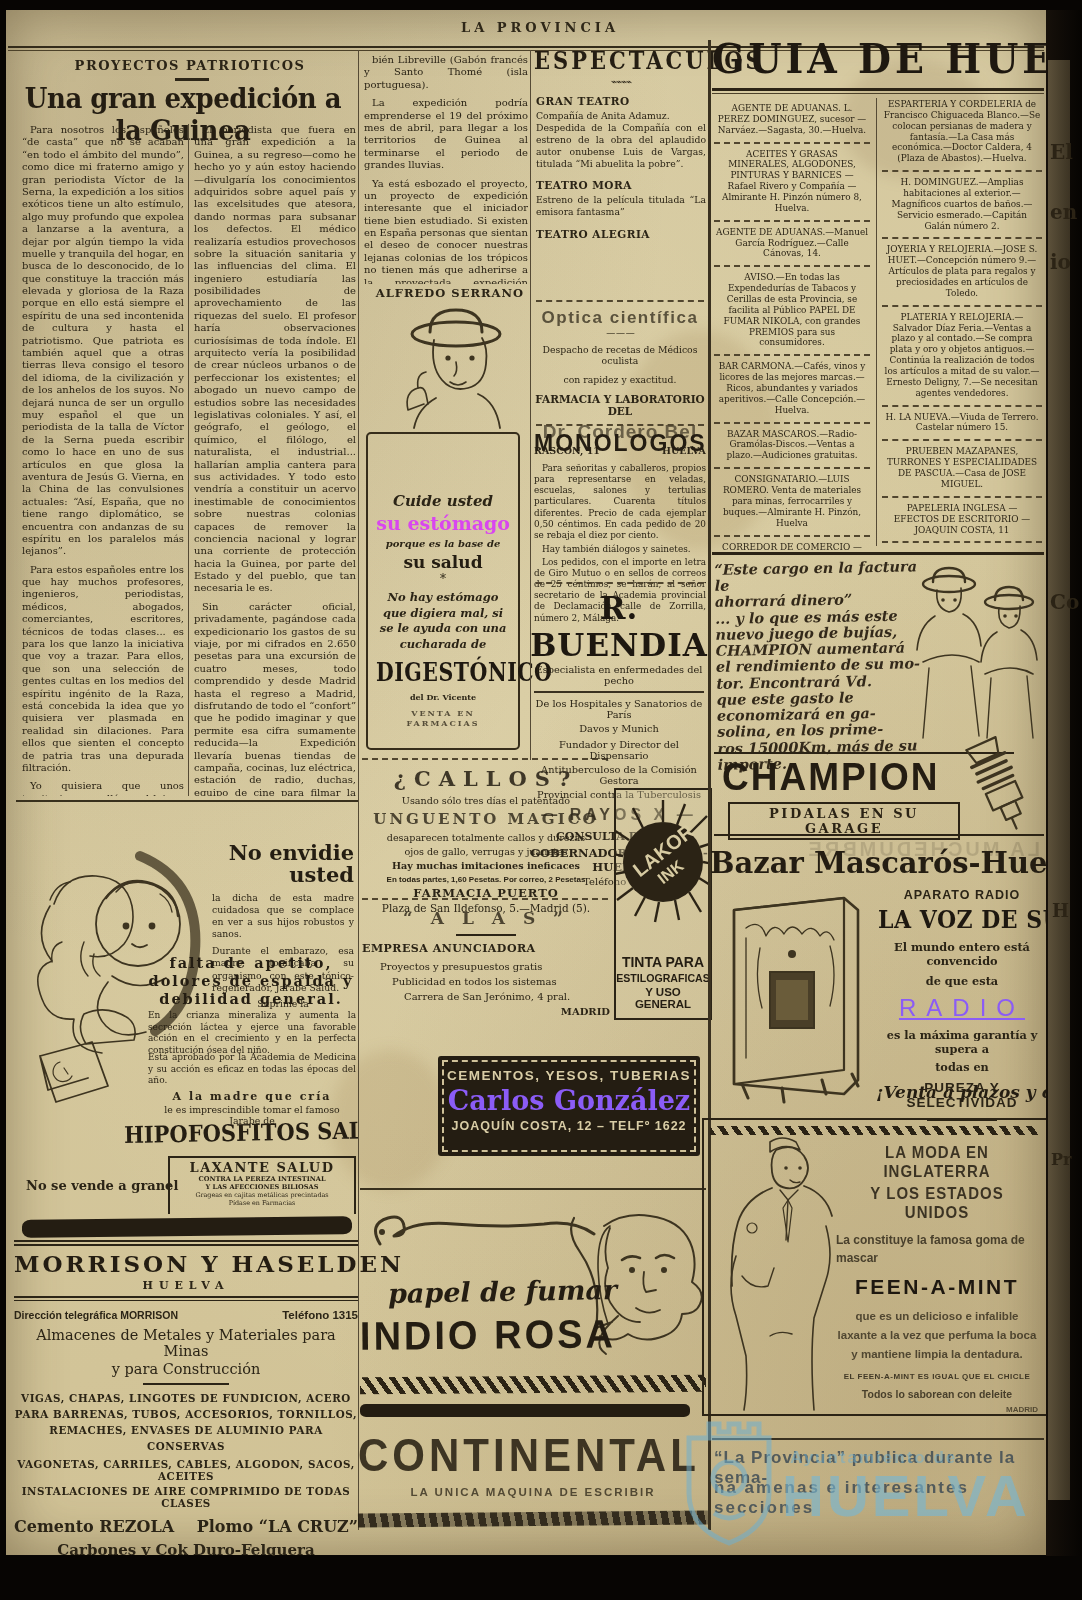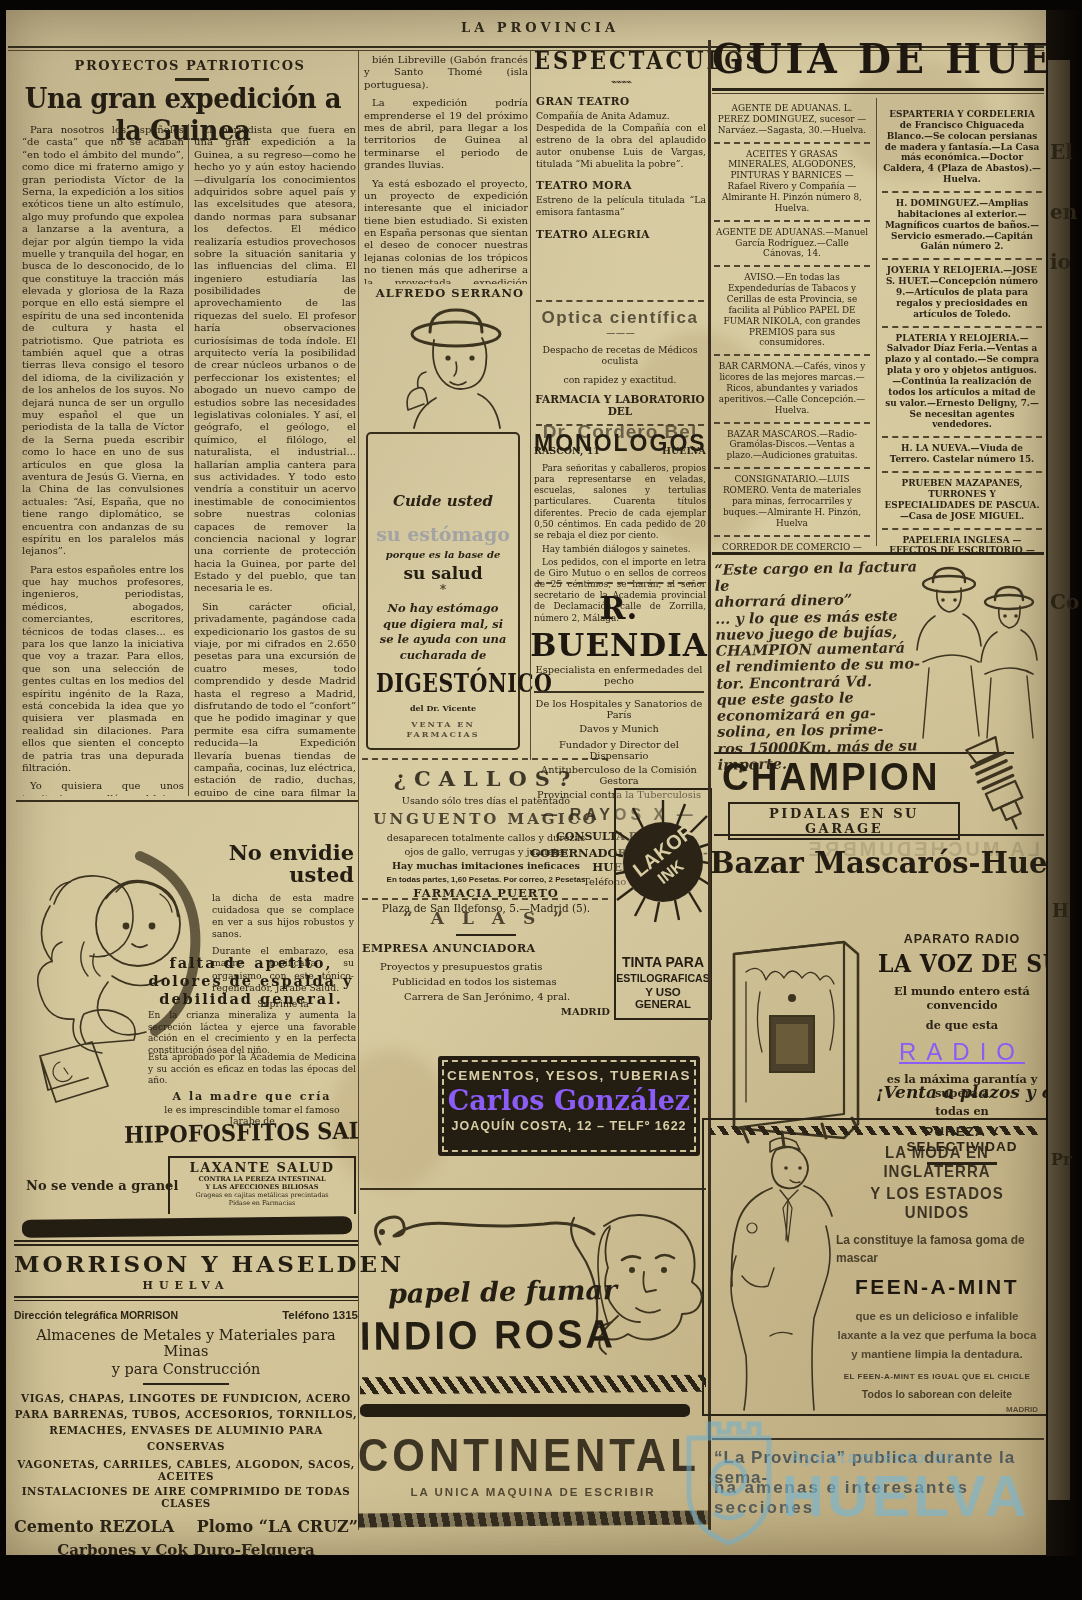--- a/index.html
+++ b/index.html
@@ -146,21 +146,21 @@
     <circle cx="70" cy="52" r="2.6" fill="#3d3420"></circle>
       <circle cx="94" cy="52" r="2.6" fill="#3d3420"></circle>
     <path class="sketch" d="M78 56 q2 10 -2 14 M72 76 q8 6 16 0" stroke-width="1.6"></path>
     <path class="sketch" d="M58 92 q-18 10 -22 30 M100 88 q18 8 22 34" stroke-width="1.8"></path>
     <path class="sketch" d="M30 104 q-4 -18 10 -22 q6 -2 8 6 l2 10 M30 104 l16 -6" stroke-width="1.6"></path>
     <path class="sketch" d="M40 82 q-2 -14 8 -16" stroke-width="1.6"></path>
   </svg>
 
   <div class="abs frame" style="left:366px;top:432px;width:154px;height:318px;padding:58px 8px 0 8px;box-sizing:border-box;">
     <div class="center" style="font-size:15px;font-weight:bold;font-style:italic;">Cuide usted</div>
-    <div class="center" style="font-size:19px;font-weight:bold;margin-top:13px;color:#a3a3a3;">su estómago</div>
+    <div class="center" style="font-size:19px;font-weight:bold;margin-top:2px;color:#d946ef;text-align:right;">su estómago</div>
     <div class="center" style="font-size:10px;font-weight:bold;font-style:italic;margin-top:4px;">porque es la base de</div>
     <div class="center" style="font-size:17px;font-weight:bold;margin-top:3px;color:#241d12;">su salud</div>
     <div class="center" style="font-size:12px;">*</div>
     <div class="center" style="font-size:11.5px;font-weight:bold;font-style:italic;line-height:1.35;margin-top:4px;">No hay estómago que digiera mal, si se le ayuda con una cucharada de</div>
     <div class="center" style="font-size:20.5px;font-weight:bold;letter-spacing:.5px;margin-top:8px;transform:scaleY(1.25);color:#1e1810;">DIGESTÓNICO</div>
     <div class="center" style="font-size:8px;font-weight:bold;margin-top:8px;">del Dr. Vicente</div>
     <div class="center" style="font-size:8px;font-weight:bold;letter-spacing:2px;margin-top:6px;opacity:.75;">VENTA EN FARMACIAS</div>
   </div>
 
   <div class="abs dashsep" style="left:362px;top:758px;width:246px;"></div>
@@ -317,21 +317,21 @@
       <div class="guia-entry">AGENTE DE ADUANAS. L. PEREZ DOMINGUEZ, sucesor — Narváez.—Sagasta, 30.—Huelva.</div>
       <div class="guia-entry">ACEITES Y GRASAS MINERALES, ALGODONES, PINTURAS Y BARNICES — Rafael Rivero y Compañía — Almirante H. Pinzón número 8, Huelva.</div>
       <div class="guia-entry">AGENTE DE ADUANAS.—Manuel García Rodríguez.—Calle Cánovas, 14.</div>
       <div class="guia-entry">AVISO.—En todas las Expendedurías de Tabacos y Cerillas de esta Provincia, se facilita al Público PAPEL DE FUMAR NIKOLA, con grandes PREMIOS para sus consumidores.</div>
       <div class="guia-entry">BAR CARMONA.—Cafés, vinos y licores de las mejores marcas.—Ricos, abundantes y variados aperitivos.—Calle Concepción.—Huelva.</div>
       <div class="guia-entry">BAZAR MASCAROS.—Radio-Gramólas-Discos.—Ventas a plazo.—Audiciones gratuitas.</div>
       <div class="guia-entry">CONSIGNATARIO.—LUIS ROMERO. Venta de materiales para minas, ferrocarriles y buques.—Almirante H. Pinzón, Huelva</div>
       <div class="guia-entry">CORREDOR DE COMERCIO — JOSE ROMERO VALERO — Almirante H. Pinzón, número 3.—Huelva.</div>
     </div>
   <div class="abs vrule" style="left:876px;top:98px;height:448px;"></div>
-  <div class="abs" style="left:882px;top:104px;width:160px;height:452px;overflow:hidden;font-weight:bold;">
+  <div class="abs" style="left:882px;top:94px;width:160px;height:452px;overflow:hidden;">
       <div class="guia-entry">ESPARTERIA Y CORDELERIA de Francisco Chiguaceda Blanco.—Se colocan persianas de madera y fantasía.—La Casa más económica.—Doctor Caldera, 4 (Plaza de Abastos).—Huelva.</div>
       <div class="guia-entry">H. DOMINGUEZ.—Amplias habitaciones al exterior.—Magníficos cuartos de baños.—Servicio esmerado.—Capitán Galán número 2.</div>
       <div class="guia-entry">JOYERIA Y RELOJERIA.—JOSE S. HUET.—Concepción número 9.—Artículos de plata para regalos y preciosidades en artículos de Toledo.</div>
       <div class="guia-entry">PLATERIA Y RELOJERIA.—Salvador Díaz Feria.—Ventas a plazo y al contado.—Se compra plata y oro y objetos antiguos.—Continúa la realización de todos los artículos a mitad de su valor.—Ernesto Deligny, 7.—Se necesitan agentes vendedores.</div>
       <div class="guia-entry">H. LA NUEVA.—Viuda de Terrero. Castelar número 15.</div>
       <div class="guia-entry">PRUEBEN MAZAPANES, TURRONES Y ESPECIALIDADES DE PASCUA.—Casa de JOSE MIGUEL.</div>
       <div class="guia-entry">PAPELERIA INGLESA — EFECTOS DE ESCRITORIO — JOAQUIN COSTA, 11</div>
     </div>
 
   <div class="abs" style="left:712px;top:552px;width:332px;height:2.5px;background:#2b2315;"></div>
@@ -370,21 +370,21 @@
       <rect class="sketch" x="30" y="62" width="32" height="18" stroke-width="2.2" fill="#b8ab84"></rect>
       <path class="sketch" d="M38 80 h16 v14 h-16 z M44 94 v12" stroke-width="2.2"></path>
     </g>
   </svg>
   <div class="abs center" style="left:728px;top:802px;width:228px;border:2px solid #2b2315;padding:2px 0;font-size:13px;font-weight:bold;letter-spacing:2.5px;color:#2b2315;">PIDALAS EN SU GARAGE</div>
   <div class="abs" style="left:714px;top:834px;width:330px;height:2px;background:#2b2315;"></div>
   <div class="abs sans" style="left:740px;top:838px;width:300px;font-size:20px;font-weight:bold;letter-spacing:3px;color:#241d12;opacity:.14;transform:scaleX(-1);">LA MUCHEDUMBRE</div>
 
   <div class="abs center" style="left:710px;top:846px;width:336px;font-size:29px;font-weight:bold;color:#241d12;white-space:nowrap;">Bazar Mascarós-Huelva</div>
 
-  <div class="abs" style="left:710px;top:886px;width:336px;height:222px;margin-top:44px;">
+  <div class="abs" style="left:710px;top:886px;width:336px;height:222px;">
     <svg class="abs" style="left:2px;top:2px;" width="160" height="218" viewBox="0 0 160 218">
       <path class="sketch" d="M22 22 l110 -12 l14 12 v170 l-14 14 l-110 -10 z" stroke-width="2.6" fill="#cdbf96"></path>
       <path class="sketch" d="M22 22 l110 -12 v172 l-110 14 z" stroke-width="2.2" fill="#c4b58a"></path>
       <path class="sketch" d="M34 40 q14 -10 20 8 q8 -16 18 -2 q8 -14 18 0 q10 -12 18 2 q8 -10 14 4 M34 50 v120 M132 44 v118 M48 60 q-6 30 2 60 M118 58 q8 28 0 60" stroke-width="1.3"></path>
       <rect x="58" y="84" width="44" height="56" fill="#4a3f28" stroke="#3d3420" stroke-width="2"></rect>
       <rect x="64" y="92" width="32" height="40" fill="#6a5c3a"></rect>
       <circle cx="80" cy="66" r="4" fill="#3d3420"></circle>
       <path class="sketch" d="M30 196 l6 14 M70 200 l2 14 M110 192 l4 14 M140 186 l6 12" stroke-width="3"></path>
     </svg>
     <div class="abs center" style="left:168px;top:2px;width:168px;">

